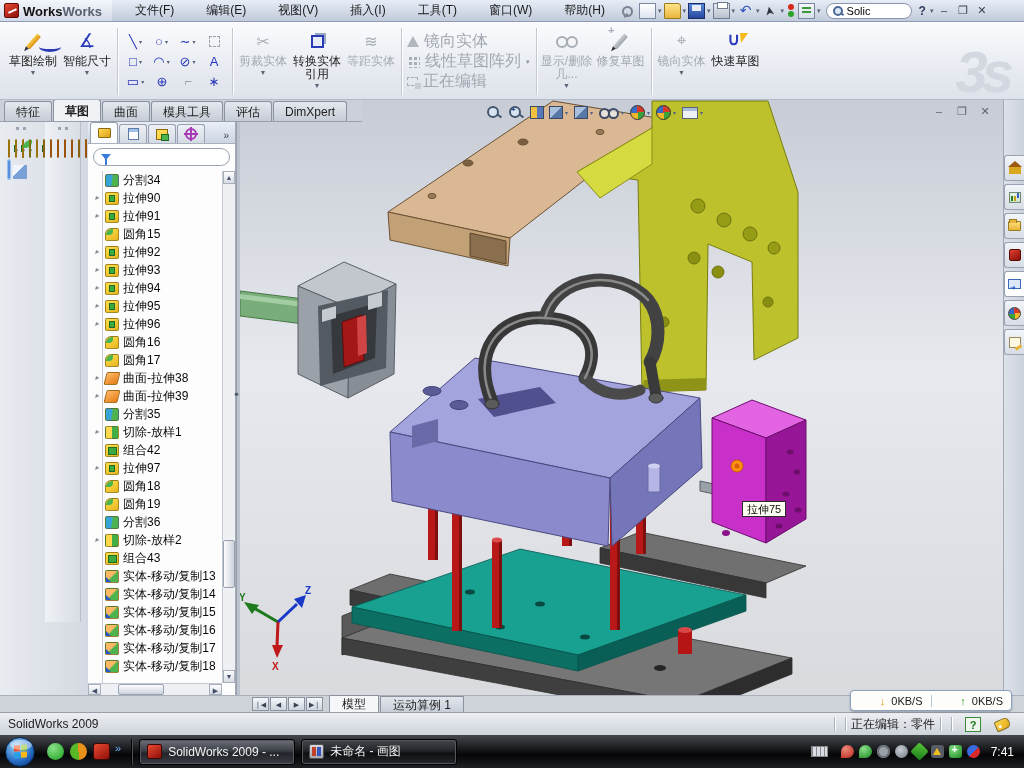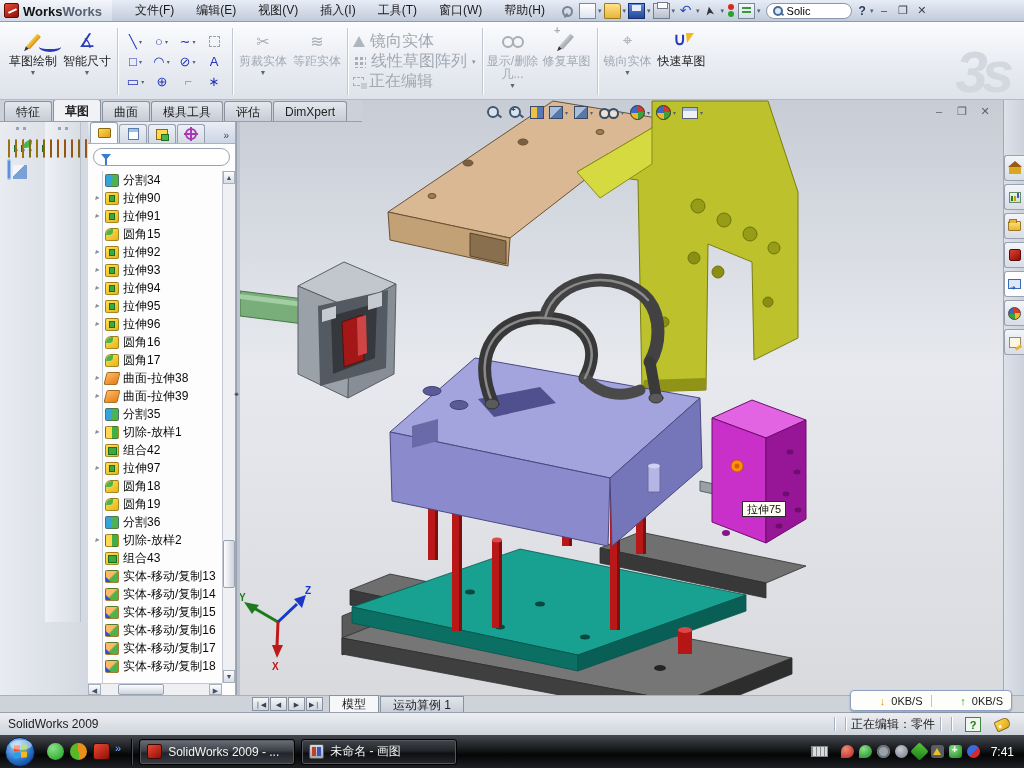--- a/index.html
+++ b/index.html
@@ -4,21 +4,21 @@
 <style>
 *{margin:0;padding:0;box-sizing:border-box}
 html,body{width:1024px;height:768px;overflow:hidden;font-family:"Liberation Sans",sans-serif;background:#dfe2e8;position:relative}
 
 .titlebar{position:absolute;left:0;top:0;width:1024px;height:22px;background:linear-gradient(#e7edf6,#c2cbdb);border-bottom:1px solid #8f9bb4;display:flex;align-items:center;z-index:30}
 .logo{display:flex;align-items:center;gap:4px;padding:0 10px 0 4px;height:100%;background:linear-gradient(#f3f6fb,#d3dae8)}
 .swcube{width:15px;height:15px;background:linear-gradient(145deg,#e84a33,#8e0f08);border:1px solid #5e0a05;border-radius:2px;position:relative}
 .swcube::after{content:"";position:absolute;left:3px;top:6px;width:9px;height:2px;background:#fff;transform:rotate(-25deg)}
 .brand b{font-size:13px;color:#111}
 .brand span{font-size:13px;font-weight:bold;color:#5a6170}
-.menus{display:flex;gap:4px;margin-left:14px}
+.menus{display:flex;gap:14px;margin-left:14px}
 .menus .mi{font-size:12px;color:#1a1a1a;padding:2px 9px;cursor:default}
 .pin{width:12px;height:12px;margin:0 6px;position:relative}
 .pin::before{content:"";position:absolute;left:2px;top:1px;width:7px;height:7px;border:2px solid #7a8294;border-radius:50%}
 .pin::after{content:"";position:absolute;left:5px;top:8px;width:2px;height:5px;background:#7a8294;transform:rotate(35deg)}
 .tbi{width:17px;height:16px;margin:0 1px;position:relative;display:inline-block}
 .dda{font-size:7px;color:#55627c;margin:0 1px}
 .tbi-new{background:linear-gradient(#fff,#dde4ef);border:1px solid #7a88a0}
 .tbi-open{background:linear-gradient(#ffe38a,#e8b53a);border:1px solid #9a7a20;border-radius:1px 3px 1px 1px}
 .tbi-save{background:linear-gradient(#5a8ada,#26479c);border:1px solid #1a2f6a}
 .tbi-save::after{content:"";position:absolute;left:3px;top:1px;width:9px;height:6px;background:#e8ecf4}
@@ -305,20 +305,27 @@
     <span class="skc">∗</span>
   </div>
   <div class="csep"></div>
   <div class="bb dis">
     <span class="bicon">
         <span class="sciss">✂</span>
       </span>
     <span class="blab">剪裁实体</span>
     <span class="ddv">▼</span>
   </div>
+  <div class="bb">
+    <span class="bicon">
+        <span class="cube"></span>
+      </span>
+    <span class="blab">转换实体引用</span>
+    <span class="ddv">▼</span>
+  </div>
   <div class="bb dis">
     <span class="bicon">
         <span class="offs">≋</span>
       </span>
     <span class="blab">等距实体</span>
   </div>
   <div class="csep"></div>
   <div class="stack3">
     <div class="srow">
         <span class="tri-gray"></span>

